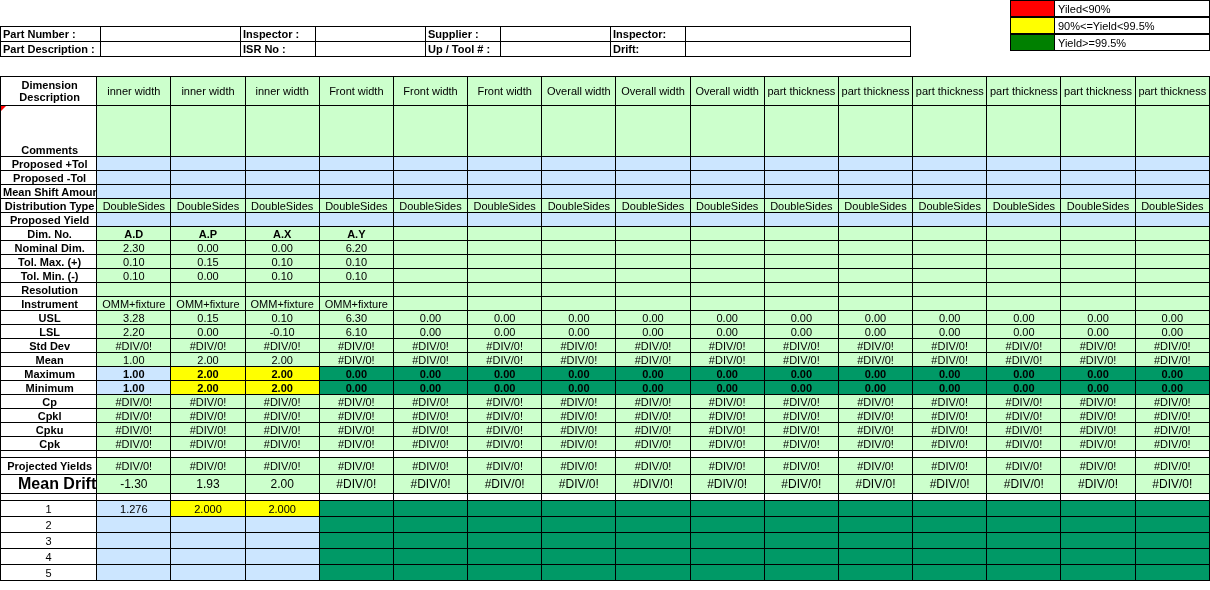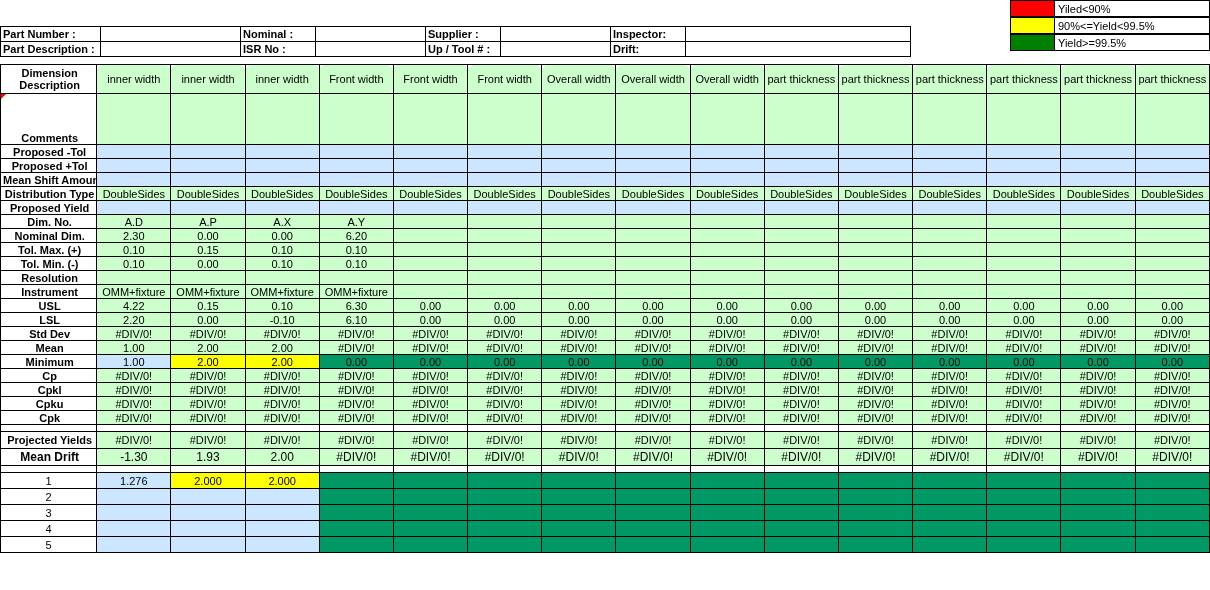--- a/index.html
+++ b/index.html
@@ -38,41 +38,41 @@
   
   .infoblock{position:absolute;left:0;top:26px;width:910px;}
   .infoblock table{width:910px;}
   .infoblock td{
     border:1px solid #000;height:14px;font-size:11px;
     padding:0 2px;vertical-align:middle;white-space:nowrap;
   }
   .lbl{font-weight:bold;}
 
   
-  .grid{position:absolute;left:0;top:64px;width:1010px;}
+  .grid{position:absolute;left:0;top:76px;width:1010px;}
   .grid table{width:1210px;}
   .grid td{
     border:1px solid #000;
     font-size:11px;
     height:13px;
     text-align:center;
     vertical-align:middle;
     overflow:hidden;
     white-space:nowrap;
   }
   .rowlbl{
     text-align:left;padding-left:2px;font-weight:bold;background:#ffffff;
   }
   .green{background:#ccffcc;}
   .blue{background:#cce6ff;}
   .yellow{background:#ffff00;}
   .dkgreen{background:#009966;}
-  .hdrcell{background:#ccffcc;height:28px;vertical-align:middle;border-radius:6px;}
+  .hdrcell{background:#ccffcc;height:28px;vertical-align:middle;}
   .comments{height:50px;}
-  .bold{font-weight:normal;margin-top:36px;}
+  .bold{font-weight:bold;margin-top:36px;}
   .redmark{position:relative;}
   .redmark:after{
     content:"";position:absolute;left:0;top:0;
     border-left:5px solid #ff0000;border-bottom:5px solid transparent;
   }
   .sep td{border-left:1px solid #000;border-right:1px solid #000;border-top:1px solid #000;border-bottom:1px solid #000;height:6px;background:#fff;}
   .rn{text-align:center;}
 </style>
 </head>
 <body>
@@ -105,21 +105,21 @@
           <col style="width:110px">
         <col style="width:75px">
           <col style="width:110px">
         <col style="width:75px">
           <col style="width:225px">
       </colgroup>
       <tbody>
           <tr>
         <td class="lbl">Part Number :</td>
         <td></td>
-        <td class="lbl">Nominal :</td>
+        <td class="lbl">Inspector :</td>
         <td></td>
         <td class="lbl">Supplier :</td>
         <td></td>
         <td class="lbl">Inspector:</td>
         <td></td>
       </tr>
       <tr>
         <td class="lbl">Part Description :</td>
         <td></td>
         <td class="lbl">ISR No :</td>
@@ -184,39 +184,39 @@
             <td class="green comments"></td>
             <td class="green comments"></td>
             <td class="green comments"></td>
             <td class="green comments"></td>
             <td class="green comments"></td>
             <td class="green comments"></td>
             <td class="green comments"></td>
             <td class="green comments"></td>
           </tr>
           <tr>
+            <td class="rowlbl ">Proposed +Tol</td>
+            <td class="blue"></td>
+            <td class="blue"></td>
+            <td class="blue"></td>
+            <td class="blue"></td>
+            <td class="blue"></td>
+            <td class="blue"></td>
+            <td class="blue"></td>
+            <td class="blue"></td>
+            <td class="blue"></td>
+            <td class="blue"></td>
+            <td class="blue"></td>
+            <td class="blue"></td>
+            <td class="blue"></td>
+            <td class="blue"></td>
+            <td class="blue"></td>
+          </tr>
+          <tr>
             <td class="rowlbl ">Proposed -Tol</td>
-            <td class="blue"></td>
-            <td class="blue"></td>
-            <td class="blue"></td>
-            <td class="blue"></td>
-            <td class="blue"></td>
-            <td class="blue"></td>
-            <td class="blue"></td>
-            <td class="blue"></td>
-            <td class="blue"></td>
-            <td class="blue"></td>
-            <td class="blue"></td>
-            <td class="blue"></td>
-            <td class="blue"></td>
-            <td class="blue"></td>
-            <td class="blue"></td>
-          </tr>
-          <tr>
-            <td class="rowlbl ">Proposed +Tol</td>
             <td class="blue"></td>
             <td class="blue"></td>
             <td class="blue"></td>
             <td class="blue"></td>
             <td class="blue"></td>
             <td class="blue"></td>
             <td class="blue"></td>
             <td class="blue"></td>
             <td class="blue"></td>
             <td class="blue"></td>
@@ -383,21 +383,21 @@
             <td class="green"></td>
             <td class="green"></td>
             <td class="green"></td>
             <td class="green"></td>
             <td class="green"></td>
             <td class="green"></td>
             <td class="green"></td>
           </tr>
           <tr>
             <td class="rowlbl ">USL</td>
-            <td class="green">4.22</td>
+            <td class="green">3.28</td>
             <td class="green">0.15</td>
             <td class="green">0.10</td>
             <td class="green">6.30</td>
             <td class="green">0.00</td>
             <td class="green">0.00</td>
             <td class="green">0.00</td>
             <td class="green">0.00</td>
             <td class="green">0.00</td>
             <td class="green">0.00</td>
             <td class="green">0.00</td>
@@ -454,20 +454,38 @@
             <td class="green">#DIV/0!</td>
             <td class="green">#DIV/0!</td>
             <td class="green">#DIV/0!</td>
             <td class="green">#DIV/0!</td>
             <td class="green">#DIV/0!</td>
             <td class="green">#DIV/0!</td>
             <td class="green">#DIV/0!</td>
             <td class="green">#DIV/0!</td>
           </tr>
           <tr>
+            <td class="rowlbl ">Maximum</td>
+            <td class="blue bold">1.00</td>
+            <td class="yellow bold">2.00</td>
+            <td class="yellow bold">2.00</td>
+            <td class="dkgreen bold">0.00</td>
+            <td class="dkgreen bold">0.00</td>
+            <td class="dkgreen bold">0.00</td>
+            <td class="dkgreen bold">0.00</td>
+            <td class="dkgreen bold">0.00</td>
+            <td class="dkgreen bold">0.00</td>
+            <td class="dkgreen bold">0.00</td>
+            <td class="dkgreen bold">0.00</td>
+            <td class="dkgreen bold">0.00</td>
+            <td class="dkgreen bold">0.00</td>
+            <td class="dkgreen bold">0.00</td>
+            <td class="dkgreen bold">0.00</td>
+          </tr>
+          <tr>
             <td class="rowlbl ">Minimum</td>
             <td class="blue bold">1.00</td>
             <td class="yellow bold">2.00</td>
             <td class="yellow bold">2.00</td>
             <td class="dkgreen bold">0.00</td>
             <td class="dkgreen bold">0.00</td>
             <td class="dkgreen bold">0.00</td>
             <td class="dkgreen bold">0.00</td>
             <td class="dkgreen bold">0.00</td>
             <td class="dkgreen bold">0.00</td>
@@ -580,21 +598,21 @@
             <td class="green" style="height: 16px;">#DIV/0!</td>
             <td class="green" style="height: 16px;">#DIV/0!</td>
             <td class="green" style="height: 16px;">#DIV/0!</td>
             <td class="green" style="height: 16px;">#DIV/0!</td>
             <td class="green" style="height: 16px;">#DIV/0!</td>
             <td class="green" style="height: 16px;">#DIV/0!</td>
             <td class="green" style="height: 16px;">#DIV/0!</td>
             <td class="green" style="height: 16px;">#DIV/0!</td>
           </tr>
           <tr>
-            <td class="rowlbl " style="text-align: center; font-size: 12px; height: 16px;">Mean Drift</td>
+            <td class="rowlbl " style="text-align: right; font-size: 16px; height: 16px;">Mean Drift</td>
             <td class="green" style="height: 16px; font-size: 12px;">-1.30</td>
             <td class="green" style="height: 16px; font-size: 12px;">1.93</td>
             <td class="green" style="height: 16px; font-size: 12px;">2.00</td>
             <td class="green" style="height: 16px; font-size: 12px;">#DIV/0!</td>
             <td class="green" style="height: 16px; font-size: 12px;">#DIV/0!</td>
             <td class="green" style="height: 16px; font-size: 12px;">#DIV/0!</td>
             <td class="green" style="height: 16px; font-size: 12px;">#DIV/0!</td>
             <td class="green" style="height: 16px; font-size: 12px;">#DIV/0!</td>
             <td class="green" style="height: 16px; font-size: 12px;">#DIV/0!</td>
             <td class="green" style="height: 16px; font-size: 12px;">#DIV/0!</td>

